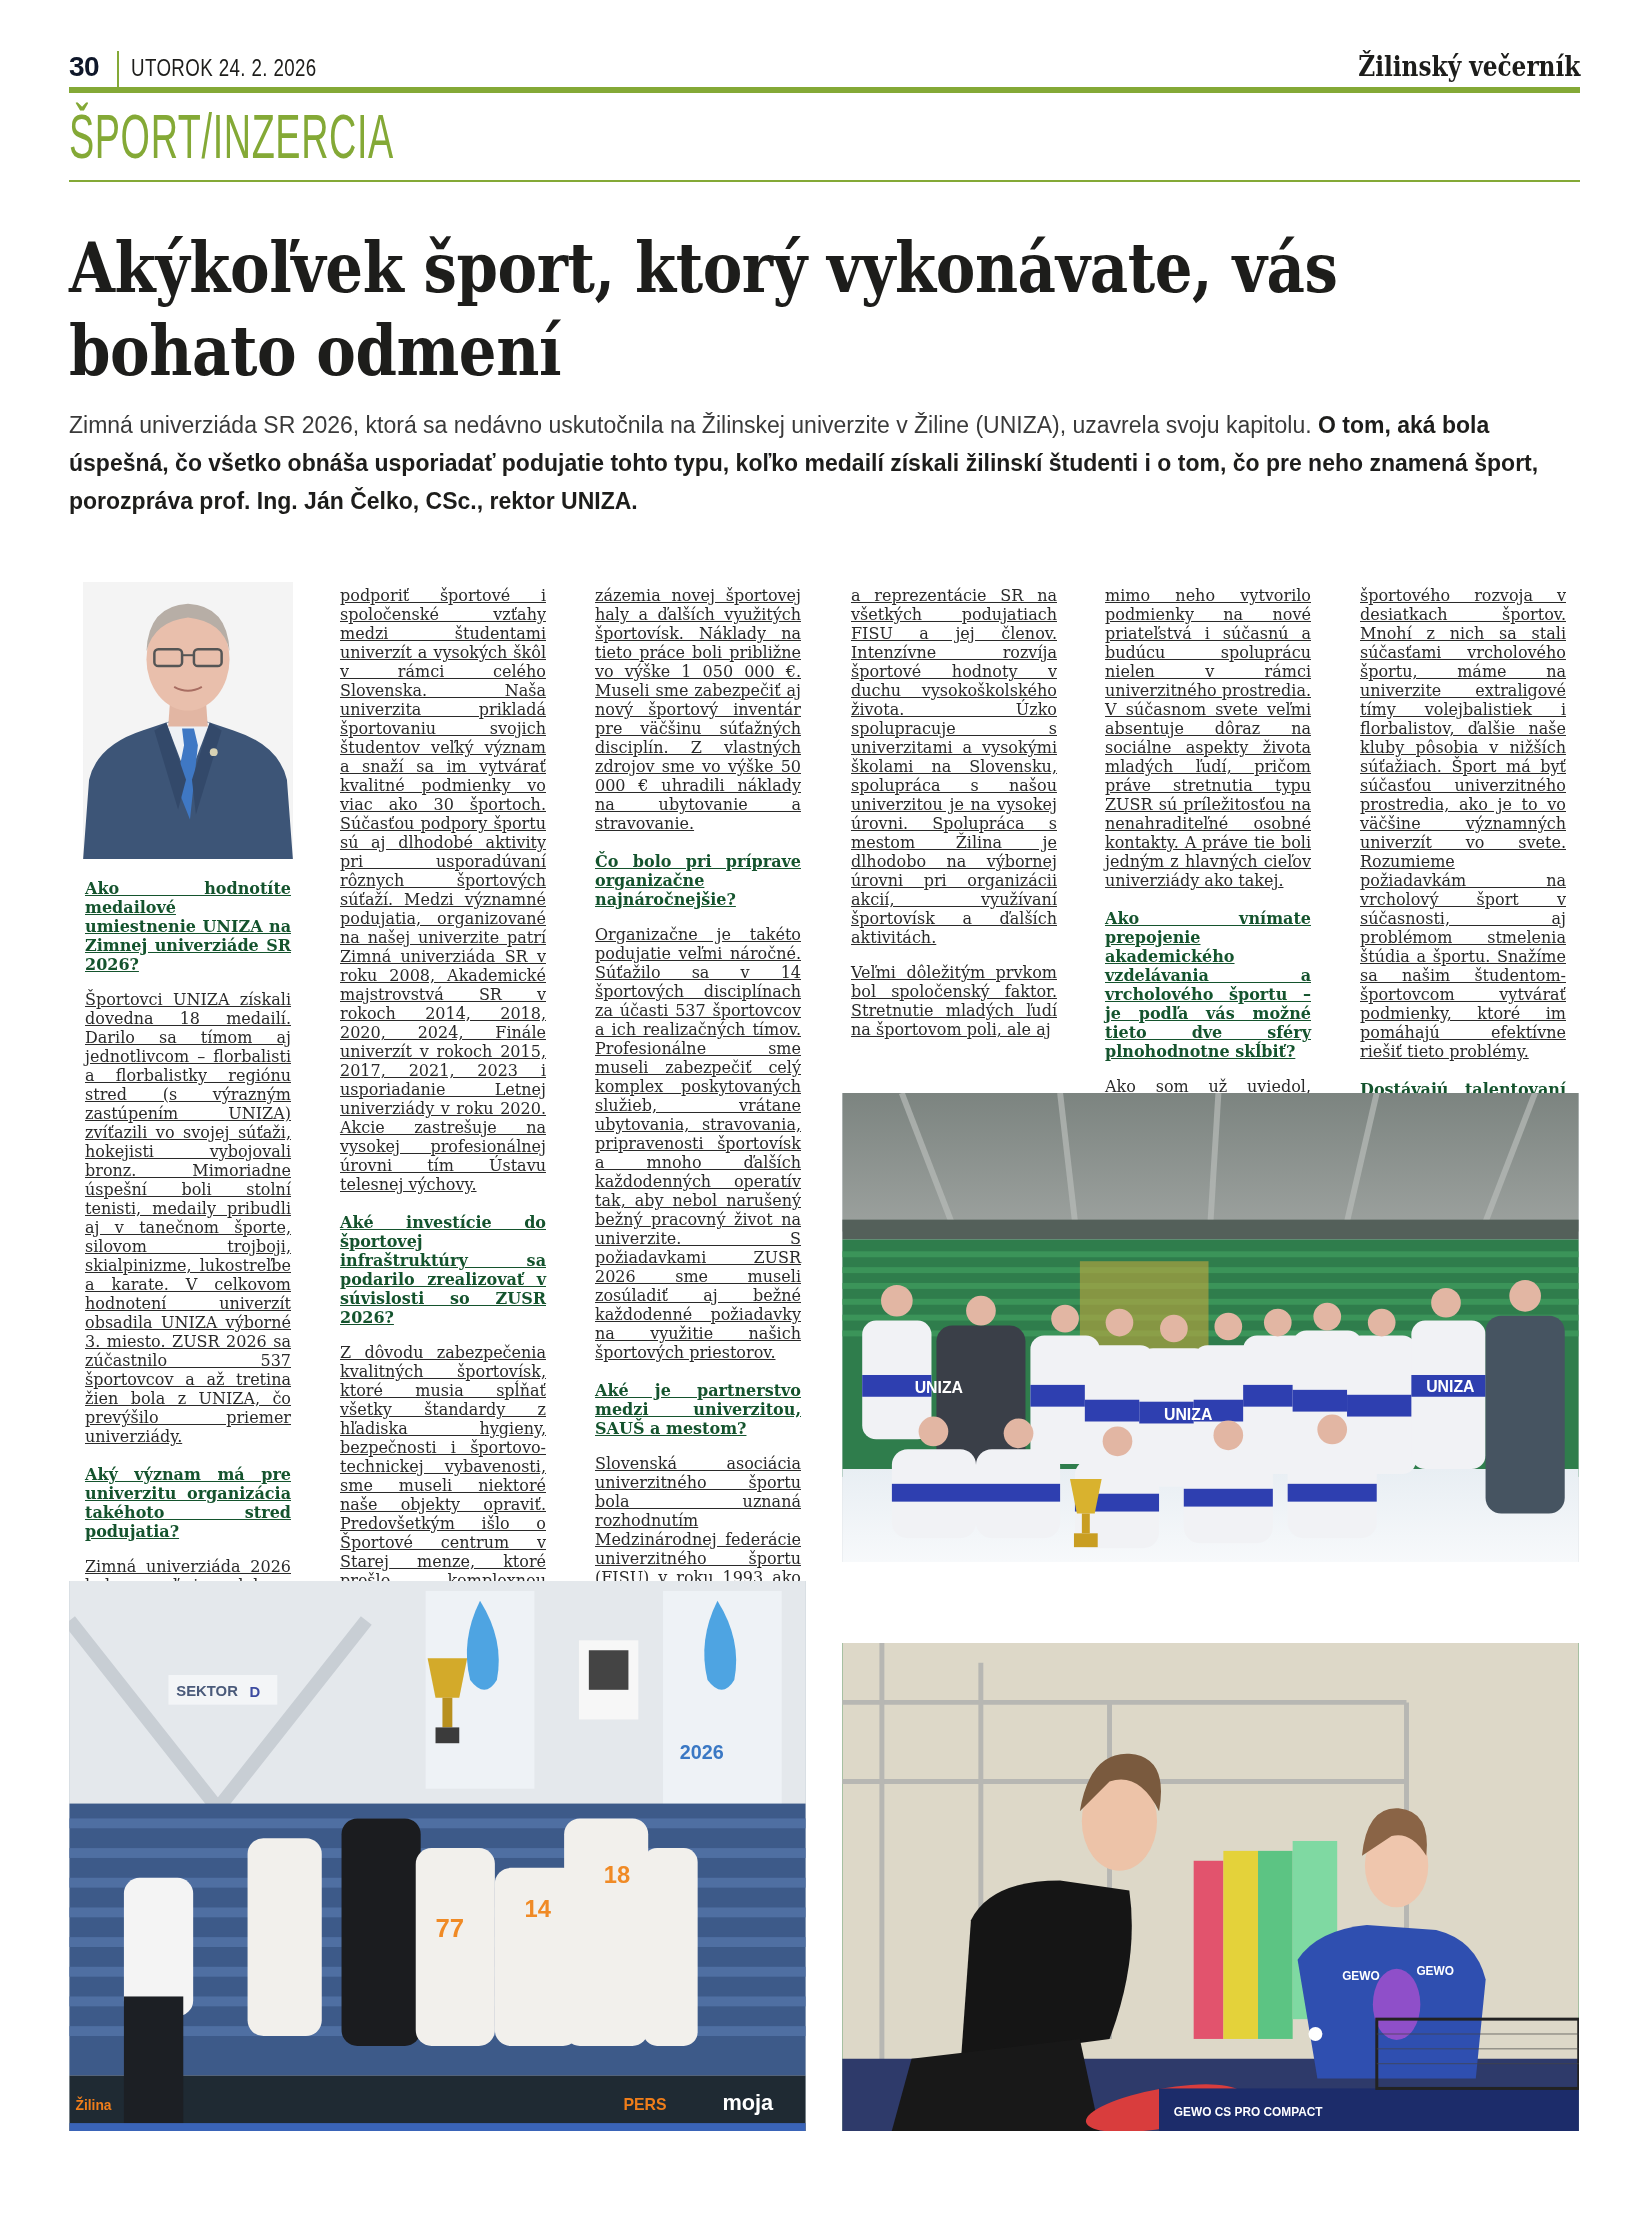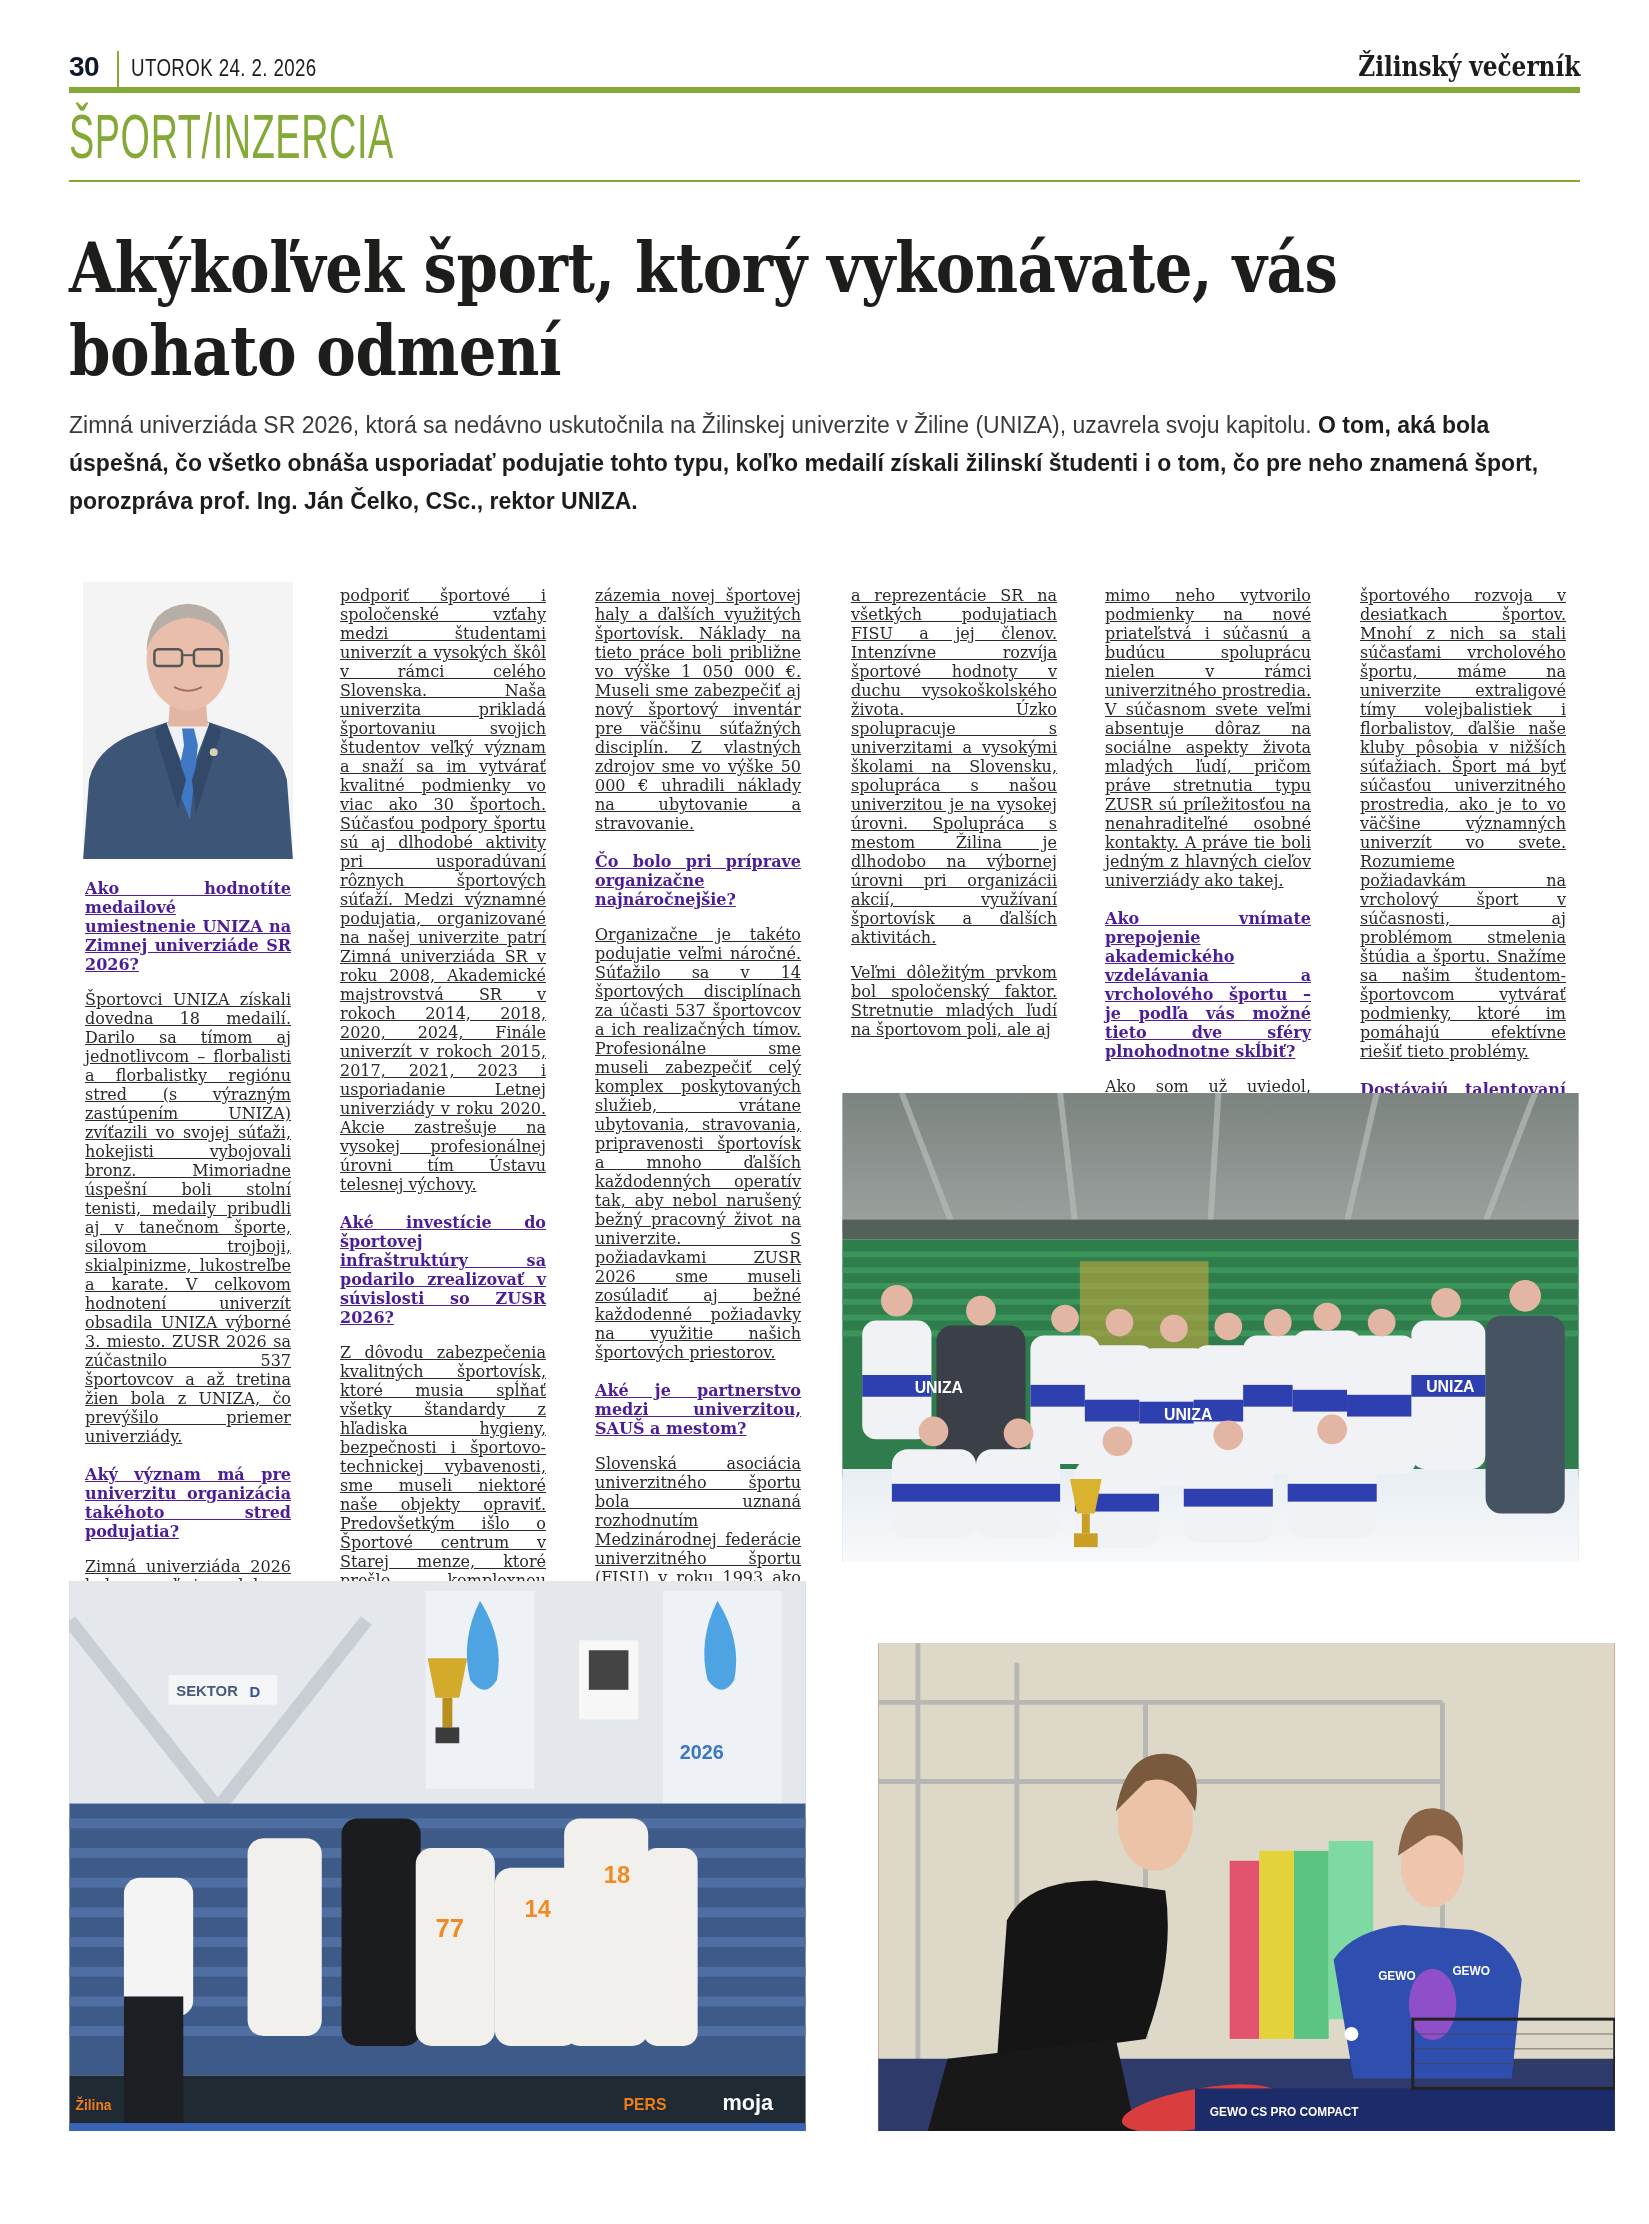--- a/index.html
+++ b/index.html
@@ -16,35 +16,35 @@
   .rule-thin { left: 69px; top: 180px; width: 1511px; height: 2px; background: #84a936; }
 
   
   .headline { left: 69px; top: 226px; width: 1544px; font: 700 69px "DejaVu Serif", serif; line-height: 83px; color: #1d1d1b; transform: scaleX(0.86); transform-origin: left top; margin: 0; letter-spacing: -0.5px; }
   .lead { left: 69px; top: 406px; width: 1511px; font: 400 23px "Liberation Sans", sans-serif; line-height: 38px; color: #3a3a3a; margin: 0; }
   .lead b { font-weight: 700; color: #1d1d1b; }
 
   
   .col { width: 238px; font: 400 16px "DejaVu Serif", serif; line-height: 19px; text-align: justify; hyphens: manual; color: #2a2a2a; }
   .col p { margin: 16px; text-decoration: underline; }
-  .col .q { font-weight: 700; color: #4c1d95; margin-top: 19px; }
+  .col .q { font-weight: 700; color: #14532d; margin-top: 19px; }
   .col .q.first { margin-top: 0; }
   .c1 { left: 69px; top: 879px; }
   .c2 { left: 324px; top: 570px; }
   .c3 { left: 579px; top: 570px; }
   .c4 { left: 835px; top: 570px; }
   .c5 { left: 1089px; top: 570px; }
   .c6 { left: 1344px; top: 570px; }
 
   
   .photo { overflow: hidden; }
   .portrait { left: 83px; top: 582px; width: 210px; height: 277px; background: linear-gradient(180deg, #f6f6f6 0%, #eeeeef 100%); }
   .hockey { left: 842px; top: 1093px; width: 737px; height: 469px; background: #dfe3e6; }
   .floorball { left: 69px; top: 1581px; width: 737px; height: 550px; background: #cfd6dc; }
-  .tabletennis { left: 842px; top: 1643px; width: 737px; height: 488px; background: #c2410c; margin-left: 36px; }
+  .tabletennis { left: 842px; top: 1643px; width: 737px; height: 488px; background: #15803d; }
 </style>
 </head>
 <body>
 
 <div class="abs page-num">30</div>
 <div class="abs head-divider"></div>
 <div class="abs date">UTOROK 24. 2. 2026</div>
 <div class="abs masthead">Žilinský večerník</div>
 <div class="abs rule-thick"></div>
 <div class="abs section">ŠPORT/INZERCIA</div>

